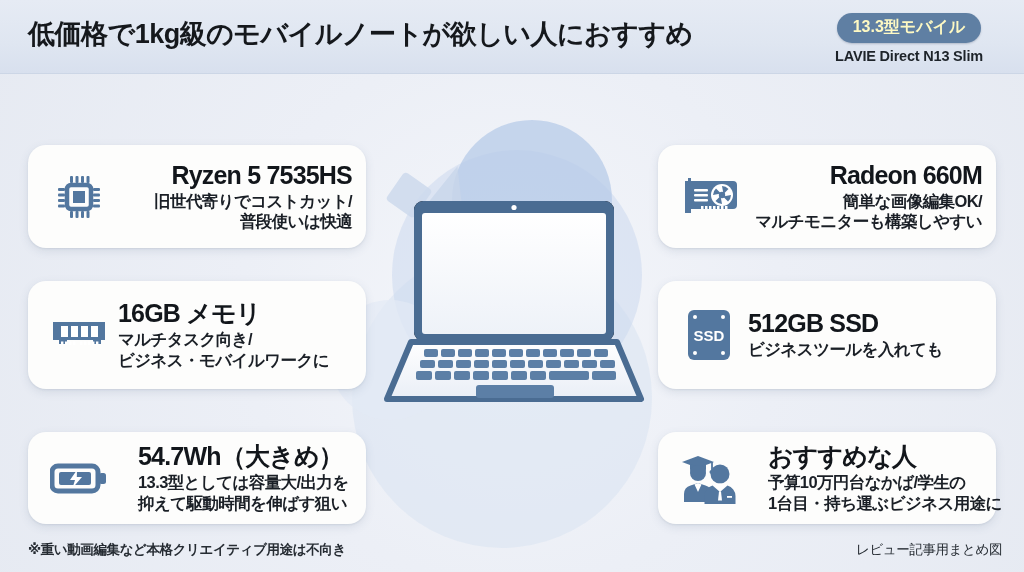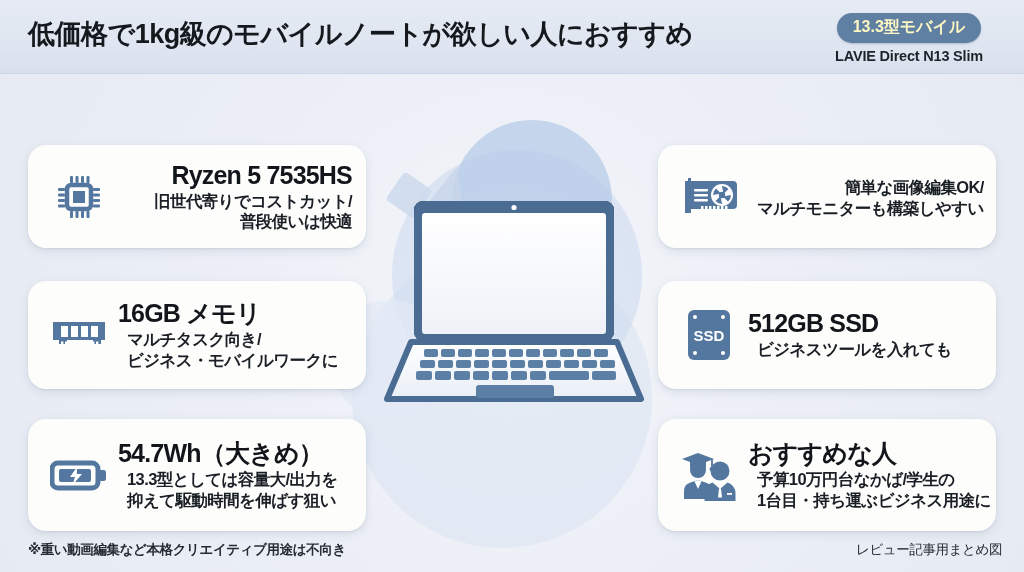--- a/index.html
+++ b/index.html
@@ -88,27 +88,27 @@
   .card .txt { flex:1 1 auto; padding-left:2px; }
   .c-title {
     font-size:25px; font-weight:bold; color:#12161b;
     letter-spacing:-0.8px; line-height:1.08; white-space:nowrap;
   }
   .c-desc {
     margin-top:2px;
     font-size:16.5px; font-weight:bold; color:#1a1f26;
     line-height:1.24; letter-spacing:-0.6px;
   }
-  .c-desc span { display:block; white-space:nowrap;margin-left:9px; }
+  .c-desc span { display:block; white-space:nowrap; }
 
   .L { left:28px; width:338px; }
   .R { left:658px; width:338px; }
   .row1 { top:145px; height:103px;text-align:right; }
   .row2 { top:281px; height:108px; }
-  .row3 { top:419px; height:112px; }
+  .row3 { top:432px; height:92px;gap:20px; }
 
   
   .foot-l {
     position:absolute; left:28px; top:541px;
     font-size:13.5px; font-weight:bold; color:#262c33; letter-spacing:-0.4px;
   }
   .foot-r {
     position:absolute; right:22px; top:541px;
     font-size:13.5px; font-weight:normal; color:#262c33; letter-spacing:-0.4px;
   }
@@ -301,20 +301,21 @@
             <rect x="26" y="31" width="2.5" height="3.5"></rect>
           <rect x="30" y="31" width="2.5" height="3.5"></rect>
             <rect x="34" y="31" width="2.5" height="3.5"></rect>
           <rect x="38" y="31" width="2.5" height="3.5"></rect>
             <rect x="42" y="31" width="2.5" height="3.5"></rect>
           <rect x="46" y="31" width="2.5" height="3.5"></rect>
         </g>
       </svg>
     </div>
     <div class="txt">
+      <div class="c-title">Radeon 660M</div>
       <div class="c-desc">
         <span>簡単な画像編集OK/</span>
         <span>マルチモニターも構築しやすい</span>
       </div>
     </div>
   </div>
 
   <div class="card R row2">
     <div class="ic">
       <svg width="50" height="56" viewBox="0 0 50 56">

